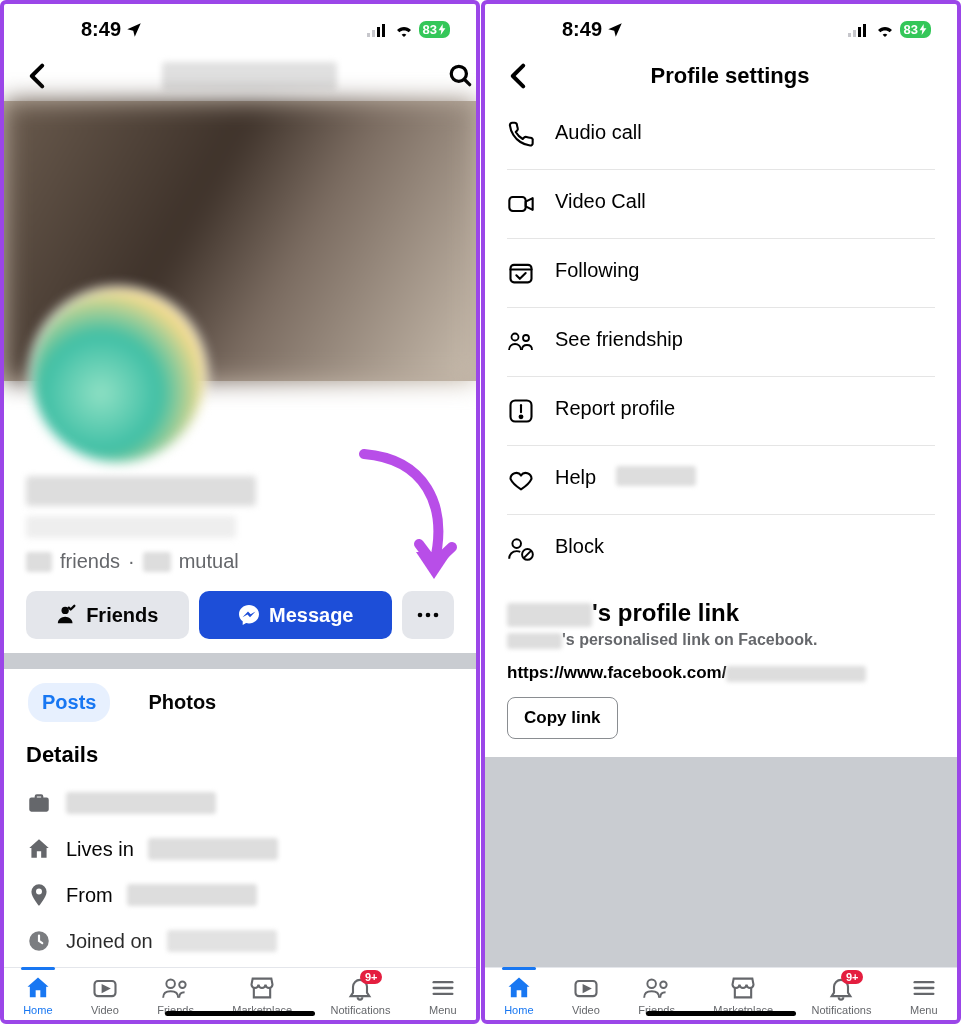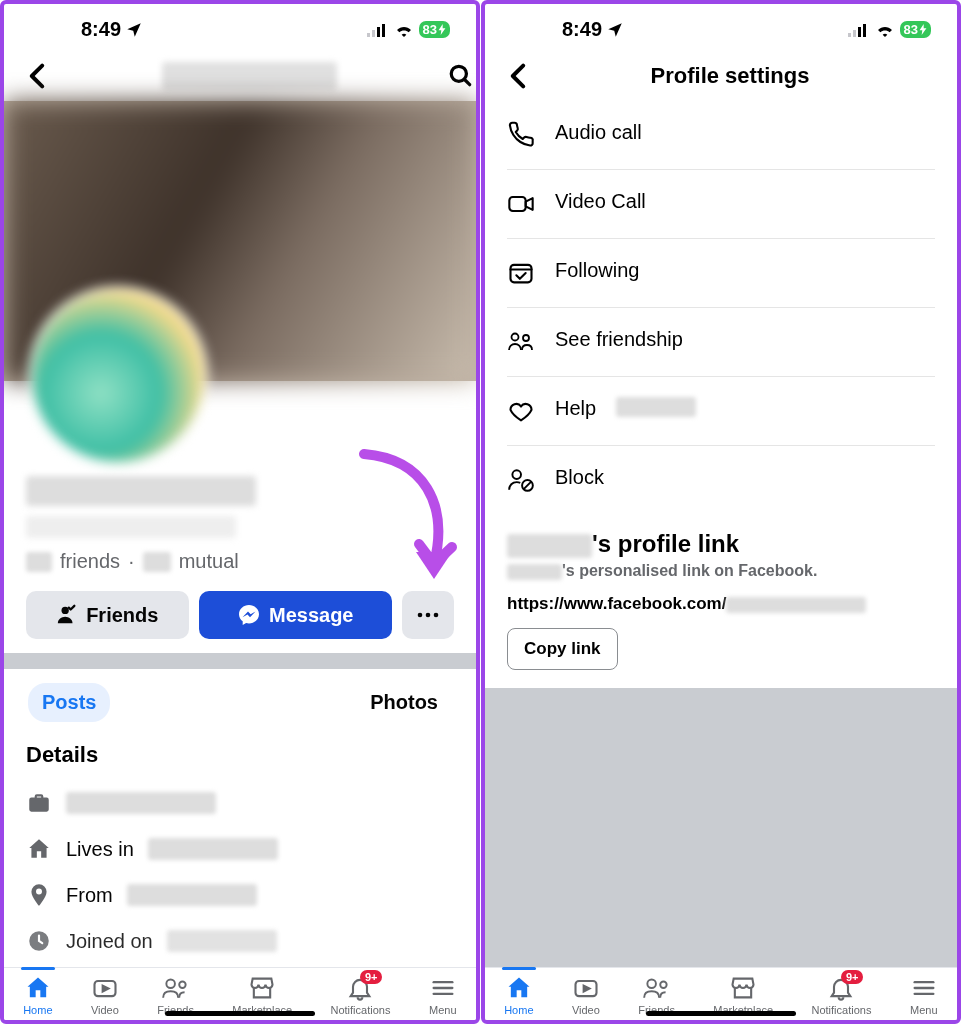--- a/index.html
+++ b/index.html
@@ -103,21 +103,20 @@
     height:48px;
     border:none;
   }
   .btn-friends { flex:1.05; background:#e4e6eb; color:#050505;}
   .btn-message { flex:1.25; background:#1d4ed8; color:#fff;}
   .btn-more { width:52px; background:#e4e6eb; color:#050505; font-size:20px; position:relative;}
   .divider-thick { height:16px; background:#c9ccd1; margin:0 -22px 0 -22px;}
   .tabs-row {
     display:flex; align-items:center; gap:24px;
     padding:14px 2px 10px 2px;
-    justify-content:space-between;
   }
   .tab {
     font-size:20px; font-weight:600; color:#050505;
     padding:8px 14px; border-radius:18px;
   }
   .tab.active { color:#1877f2; background:#e7f0fe;}
   .section-title { font-size:22px; font-weight:700; margin:10px 0 12px 0;}
   .detail-row {
     display:flex; align-items:center; gap:14px;
     font-size:20px; color:#050505;
@@ -430,20 +429,28 @@
     <div class="srow">
       <svg viewBox="0 0 28 24" fill="none" stroke="#000" stroke-width="1.8">
           <circle cx="8" cy="7" r="3.5"></circle>
           <circle cx="19" cy="8" r="3"></circle>
           <path d="M2 20c0-3.5 2.7-6 6-6s6 2.5 6 6"></path>
           <path d="M15 20c0-3 2-5 5-5s5 2 5 5"></path>
         </svg>
       <span>See friendship</span>
     </div>
     <div class="srow">
+      <svg viewBox="0 0 24 24" fill="none" stroke="#000" stroke-width="1.8" stroke-linecap="round">
+          <rect x="3" y="3" width="18" height="18" rx="4"></rect>
+          <line x1="12" y1="7" x2="12" y2="13"></line>
+          <circle cx="12" cy="17" r="1.2" fill="#000"></circle>
+        </svg>
+      <span>Report profile</span>
+    </div>
+    <div class="srow">
       <svg viewBox="0 0 24 24" fill="none" stroke="#000" stroke-width="1.8">
           <path d="M12 20s-7-4.5-9-9a5 5 0 019-3 5 5 0 019 3c-2 4.5-9 9-9 9z"></path>
         </svg>
       <span>Help</span>
       <span class="blur-chip" style="width:80px;height:20px;"></span>
     </div>
     <div class="srow">
       <svg viewBox="0 0 26 24" fill="none" stroke="#000" stroke-width="1.8">
           <circle cx="9" cy="7" r="4"></circle>
           <path d="M2 21c0-4 3-7 7-7 1.2 0 2.3.2 3.3.7"></path>

